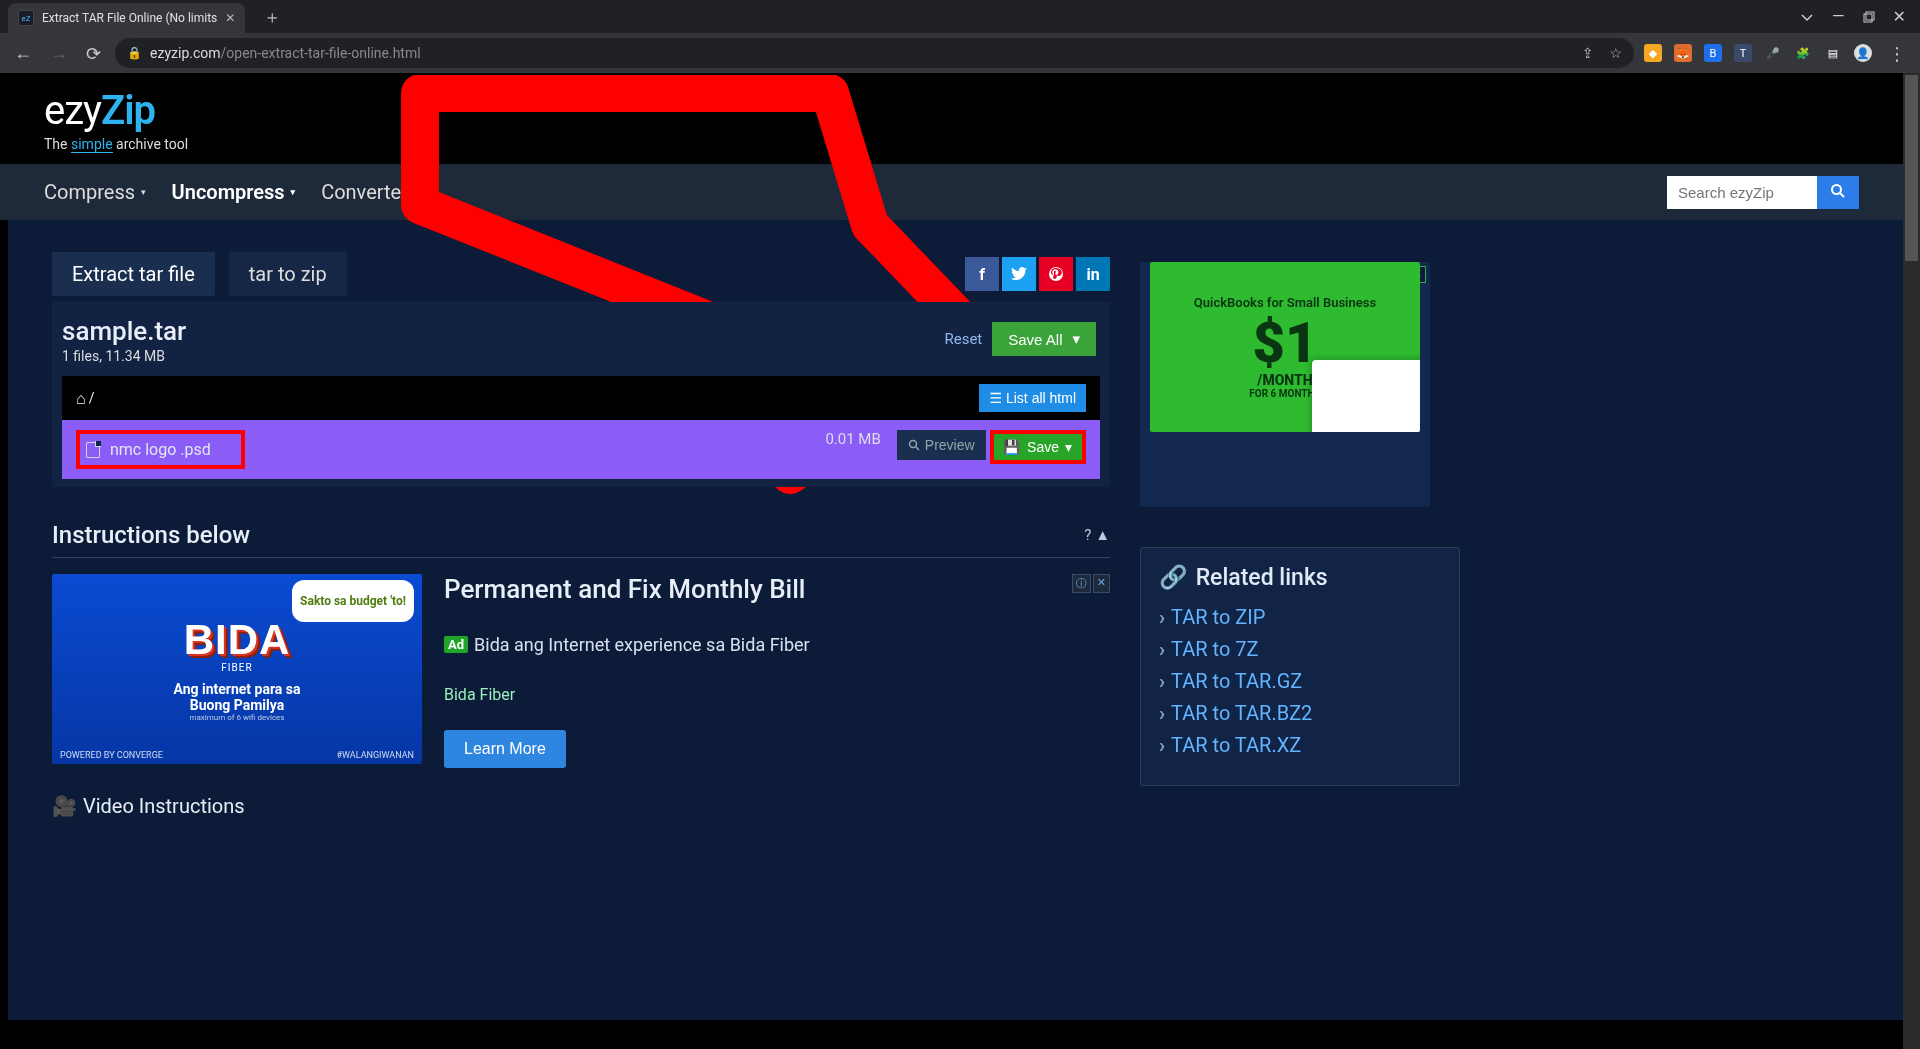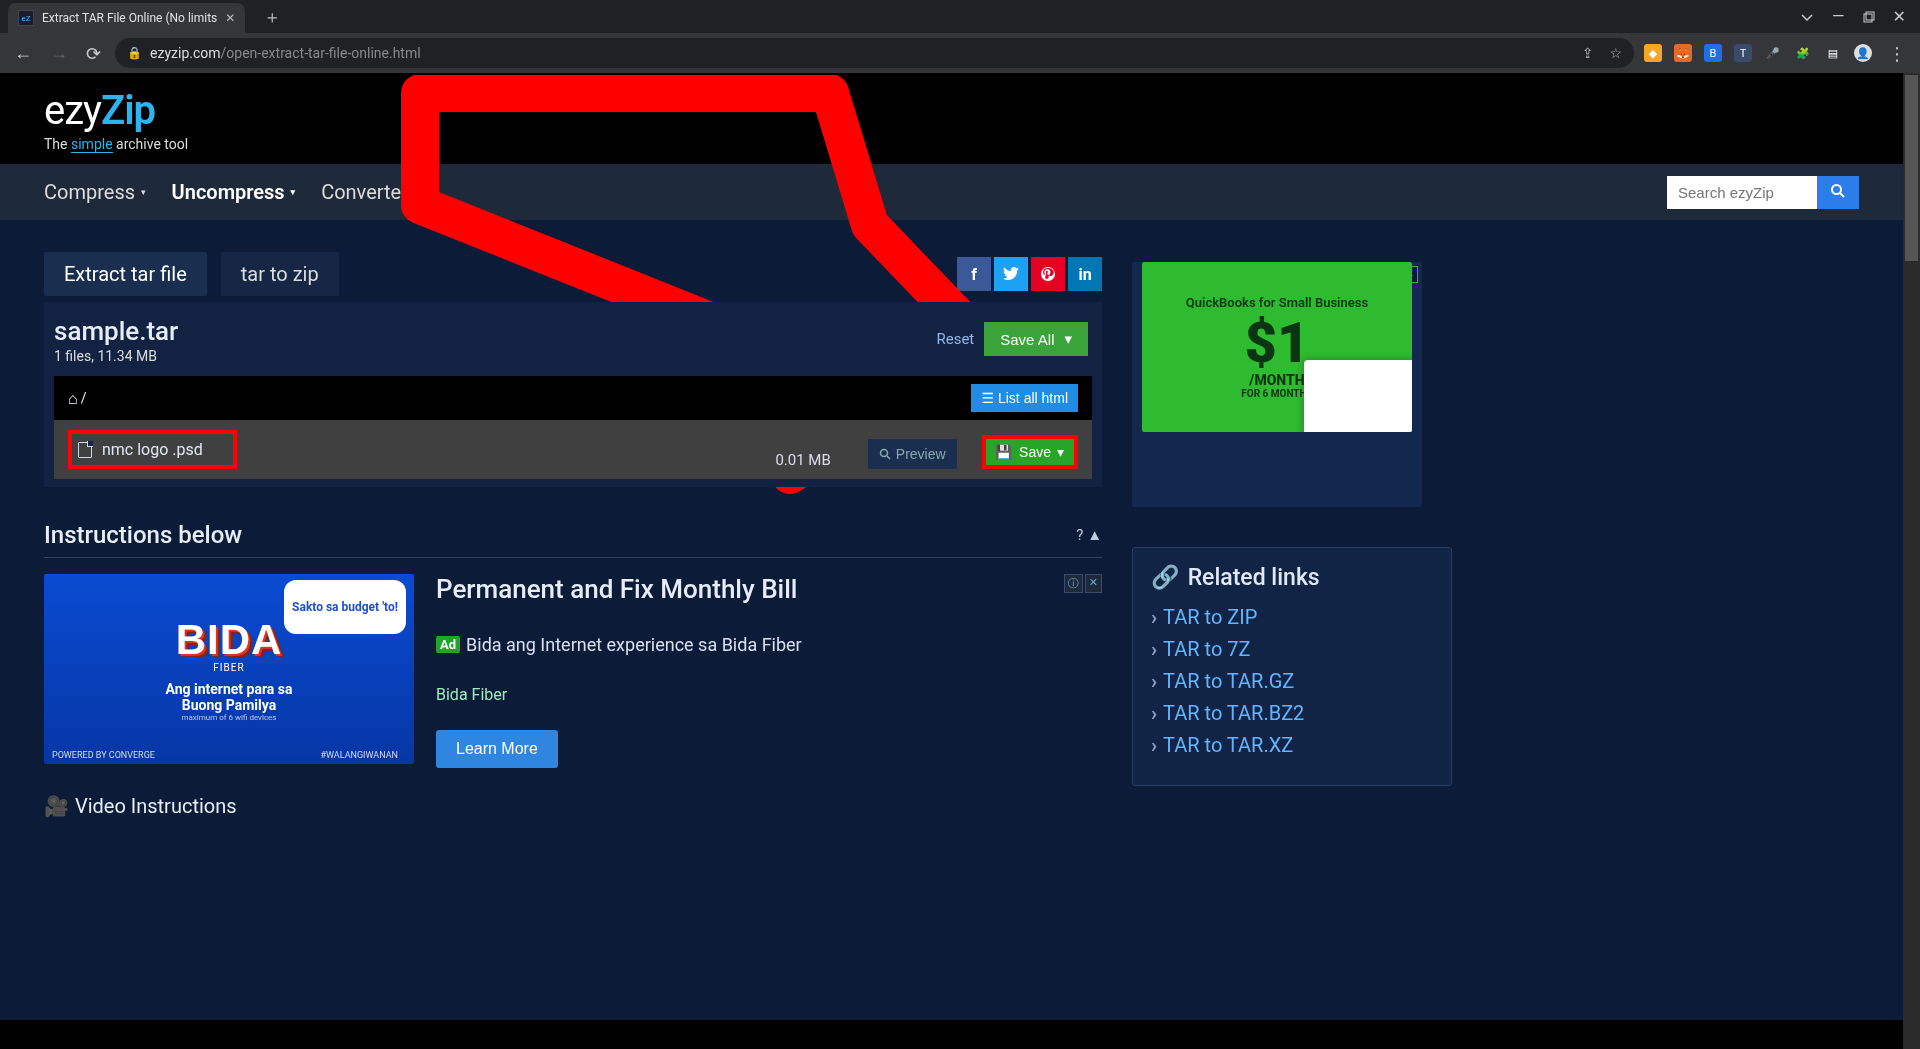--- a/index.html
+++ b/index.html
@@ -44,41 +44,41 @@
 .ez-nav { background: #1e2a3a; height: 56px; display: flex; align-items: center; padding: 0 44px; justify-content: space-between; }
 .navlinks { display: flex; gap: 26px; }
 .navlink { color: #ddd; font-size: 20px; cursor: pointer; display: flex; align-items: center; gap: 4px; }
 .navlink.active { color: #fff; font-weight: 600; }
 .caret::after { content: "▾"; font-size: 9px; margin-left: 2px; }
 .ez-search { display: flex; }
 .ez-search input { width: 150px; padding: 8px 11px; border: none; font-size: 15px; background: #fff; color: #000; }
 .ez-search button { background: #2b7de9; border: none; color: #fff; padding: 0 13px; cursor: pointer; }
 
 
-.ez-body { background: #0c1b38; min-height: 800px; padding: 32px 44px; display: flex; gap: 30px; align-items:flex-start; }
+.ez-body { background: #0c1b38; min-height: 800px; padding: 32px 44px; display: flex; gap: 30px; align-items:flex-start;margin-left:8px; }
 .main-col { flex: 1; max-width: 1058px; }
 
 
 .pill-tabs { display: flex; gap: 14px; }
 .pill { padding: 10px 20px; background: #152744; color: #ddd; font-size: 20px; border-radius: 2px; cursor: pointer; }
 .pill.active { background: #1a2e50; color: #fff; }
 
 
 .filecard { background: #122242; margin-top: 6px; padding: 14px 10px 8px; position: relative; }
 .filecard h2 { font-size: 26px; font-weight: 500; color: #e8eef7; }
 .filecard .meta { font-size: 14px; color: #ddd; margin-top: 2px; }
 .filecard .resetrow { position: absolute; right: 14px; top: 20px; display: flex; gap: 10px; align-items:center; }
 .reset-link { color: #8fb7ea; font-size: 15px; cursor: pointer; }
 .saveall { background: #3aa33a; color: #fff; padding: 8px 16px; border: none; font-size: 15px; display:flex;align-items:center;gap:10px;cursor:pointer; }
 
 .breadrow { background: #000; margin-top: 12px; padding: 8px 14px; display: flex; align-items: center; justify-content: space-between; }
 .breadrow .home { color: #e8eef7; font-size: 14px; display:flex;align-items:center;gap:3px; }
 .listall { background: #1f8de6; color: #fff; border: none; padding: 6px 10px; font-size: 14px; display:flex;align-items:center;gap:4px;cursor:pointer; }
 
-.filerow { background: #404040; padding: 10px 14px; display: flex; align-items: flex-end; gap: 25px; }
+.filerow { background: #8b5cf6; padding: 10px 14px; display: flex; align-items: flex-start; gap: 4px; }
 .filehl { border: 4px solid #f00; padding: 6px 30px 6px 6px; display: inline-flex; align-items: center; gap: 10px; color: #e0e7f2; }
 .filerow .spacer { flex: 1; }
 .sizecol { color: #dde; font-size: 15px; margin-right: 12px; }
 .previewbtn { background: #1a2e50; color: #8aa; border: none; padding: 7px 11px; font-size: 14px; display:flex;align-items:center;gap:4px;cursor:pointer; }
 .savebtn-wrap { border: 4px solid #f00; display: inline-flex; }
 .savebtn { background: #28a428; color: #fff; border: none; padding: 5px 10px; font-size: 14px; display:flex;align-items:center;gap:6px;cursor:pointer; }
 .socialrow { display:flex; gap:3px; margin-left:auto; }
 .sbtn { width: 34px; height: 34px; display:flex;align-items:center;justify-content:center;color:#fff;font-weight:700;font-size:16px;cursor:pointer; }
 .fb{background:#3b5998;} .tw{background:#1da1f2;} .pin{background:#e60023;} .lin{background:#0077b5;}
 .tabs-social-row { display:flex; align-items:center; }
@@ -87,22 +87,22 @@
 .instr-row { display: flex; align-items: center; justify-content: space-between; border-bottom: 1px solid #33425d; padding: 10px 0 8px; margin-top: 24px; }
 .instr-row h3 { font-size: 24px; font-weight: 500; color: #e8eef7; }
 .instr-row .toggle { color: #bcd; font-size: 15px; cursor: pointer; }
 
 
 .adblock { display: flex; gap: 22px; margin-top: 16px; position: relative; }
 .adimg { width: 370px; height: 190px; background: linear-gradient(180deg,#0a4bd2 0%,#0636a5 100%); border-radius: 2px; position:relative; overflow:hidden; display:flex;flex-direction:column;align-items:center;justify-content:center;color:#fff; }
 .bida-logo { font-family: Impact, sans-serif; font-weight:900; font-size:42px; color:#fff; text-shadow:2px 2px 0 #d32, 4px 4px 0 #821; letter-spacing:1px; }
 .bida-sub{font-size:10px;letter-spacing:1px;margin-top:-2px;}
 .bida-tag{font-size:14px;font-weight:700;margin-top:8px;}
-.bida-foot{position:absolute;bottom:4px;left:0;right:8px;font-size:9px;opacity:.8;display:flex;justify-content:space-between;padding:0 8px;}
-.speech{position:absolute;right:8px;top:6px;background:#fff;color:#1d4ed8;padding:20px 8px;border-radius:12px;font-size:12px;font-weight:700;}
+.bida-foot{position:absolute;bottom:4px;left:0;right:0;font-size:9px;opacity:.8;display:flex;justify-content:space-between;padding:0 8px;}
+.speech{position:absolute;right:8px;top:6px;background:#fff;color:#4d7c0f;padding:14px 8px;border-radius:12px;font-size:12px;font-weight:700;}
 .adtext { flex: 1; }
 .adtext h4 { font-size: 26px; color: #e8eef7; font-weight: 500; }
 .adline { margin-top: 30px; font-size: 18px; color: #d8e0ee; display:flex;align-items:center;gap:6px; }
 .adbadge { background: #1fa52a; color: #fff; font-size: 13px; font-weight:700; padding: 1px 4px; border-radius:2px; }
 .advertiser { color: #9eb; font-size: 16px; margin-top: 30px; }
 .learnmore { margin-top: 26px; background: #2f86e0; color: #fff; border:none; padding: 10px 20px; font-size: 16px; border-radius: 3px; cursor: pointer; }
 .adchip { position: absolute; top: 0; right: 0; display: flex; gap: 2px; }
 .adchip span { background: #1e2a3a; color: #6ad; font-size: 11px; padding: 1px 3px; border:1px solid #3a4a6a; }
 
 .video-head { margin-top: 26px; font-size: 20px; color: #e8eef7; display:flex;align-items:center;gap:6px; }

